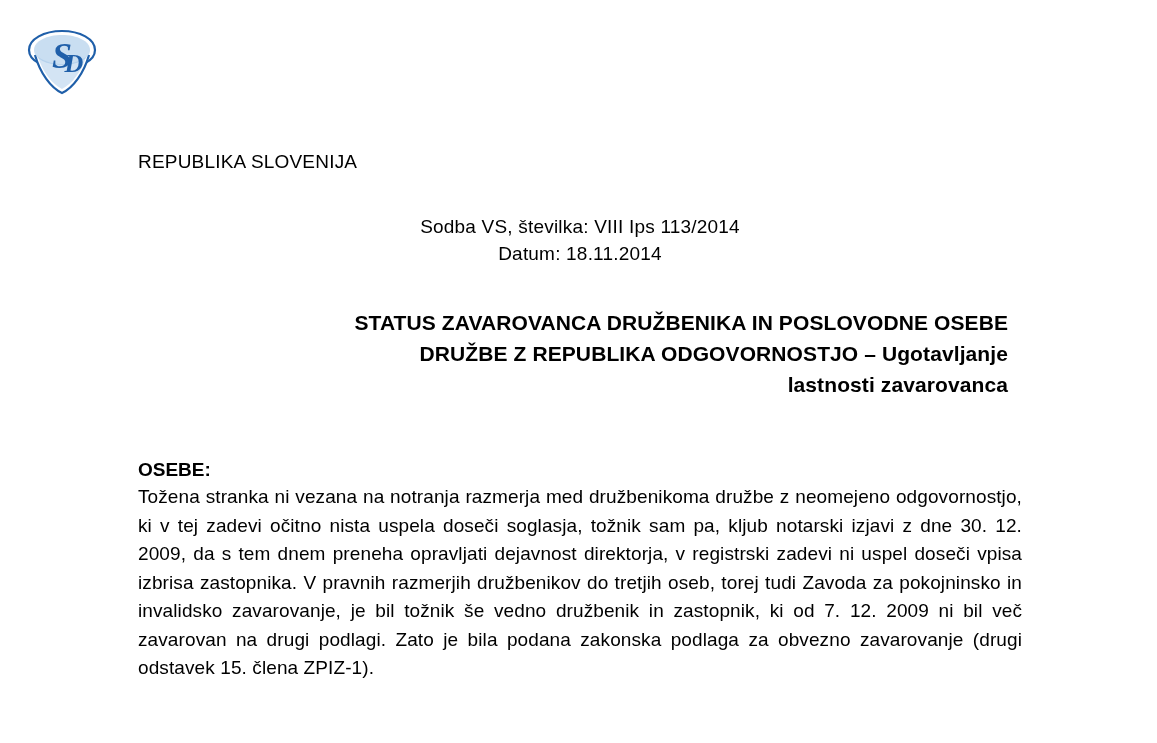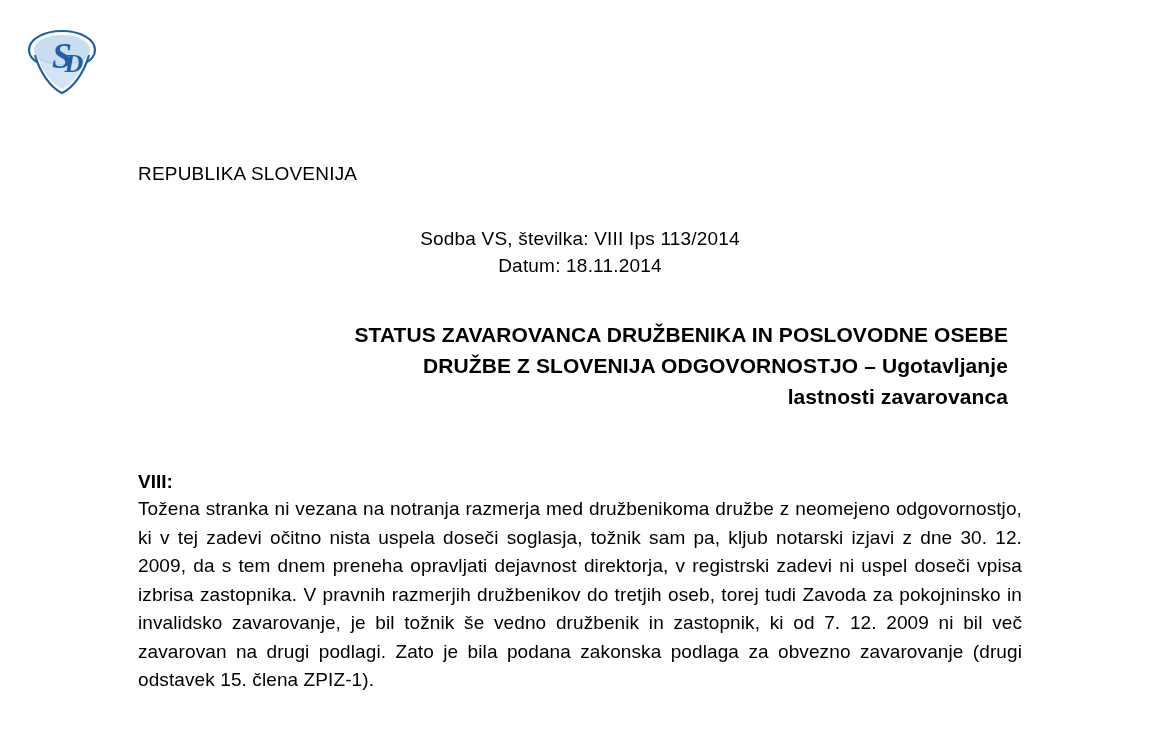--- a/index.html
+++ b/index.html
@@ -24,21 +24,21 @@
   .logo {
     position: absolute;
     left: 24px;
     top: 28px;
     width: 76px;
     height: 68px;
   }
   .content {
     position: absolute;
     left: 138px;
-    top: 160px;
+    top: 148px;
     width: 884px;
   }
   .header-block {
     font-size: 19px;
     line-height: 27px;
     letter-spacing: 0.2px;
   }
   .header-block div {
     white-space: nowrap;
   }
@@ -98,23 +98,23 @@
       <div>REPUBLIKA SLOVENIJA</div>
     </div>
 
     <div class="doc-meta">
       <div>Sodba VS, številka: VIII Ips 113/2014</div>
       <div>Datum: 18.11.2014</div>
     </div>
 
     <div class="doc-title">
       <div>STATUS ZAVAROVANCA DRUŽBENIKA IN POSLOVODNE OSEBE</div>
-      <div>DRUŽBE Z SLOVENIJA ODGOVORNOSTJO – Ugotavljanje</div>
+      <div>DRUŽBE Z REPUBLIKA ODGOVORNOSTJO – Ugotavljanje</div>
       <div>lastnosti zavarovanca</div>
     </div>
 
     <div class="section">
-      <div class="section-label">VIII:</div>
+      <div class="section-label">OSEBE:</div>
       <div class="section-body">Tožena stranka ni vezana na notranja razmerja med družbenikoma družbe z neomejeno odgovornostjo, ki v tej zadevi očitno nista uspela doseči soglasja, tožnik sam pa, kljub notarski izjavi z dne 30. 12. 2009, da s tem dnem preneha opravljati dejavnost direktorja, v registrski zadevi ni uspel doseči vpisa izbrisa zastopnika. V pravnih razmerjih družbenikov do tretjih oseb, torej tudi Zavoda za pokojninsko in invalidsko zavarovanje, je bil tožnik še vedno družbenik in zastopnik, ki od 7. 12. 2009 ni bil več zavarovan na drugi podlagi. Zato je bila podana zakonska podlaga za obvezno zavarovanje (drugi odstavek 15. člena ZPIZ-1).</div>
     </div>
 
   </div>
 </div>
 
 </body></html>

